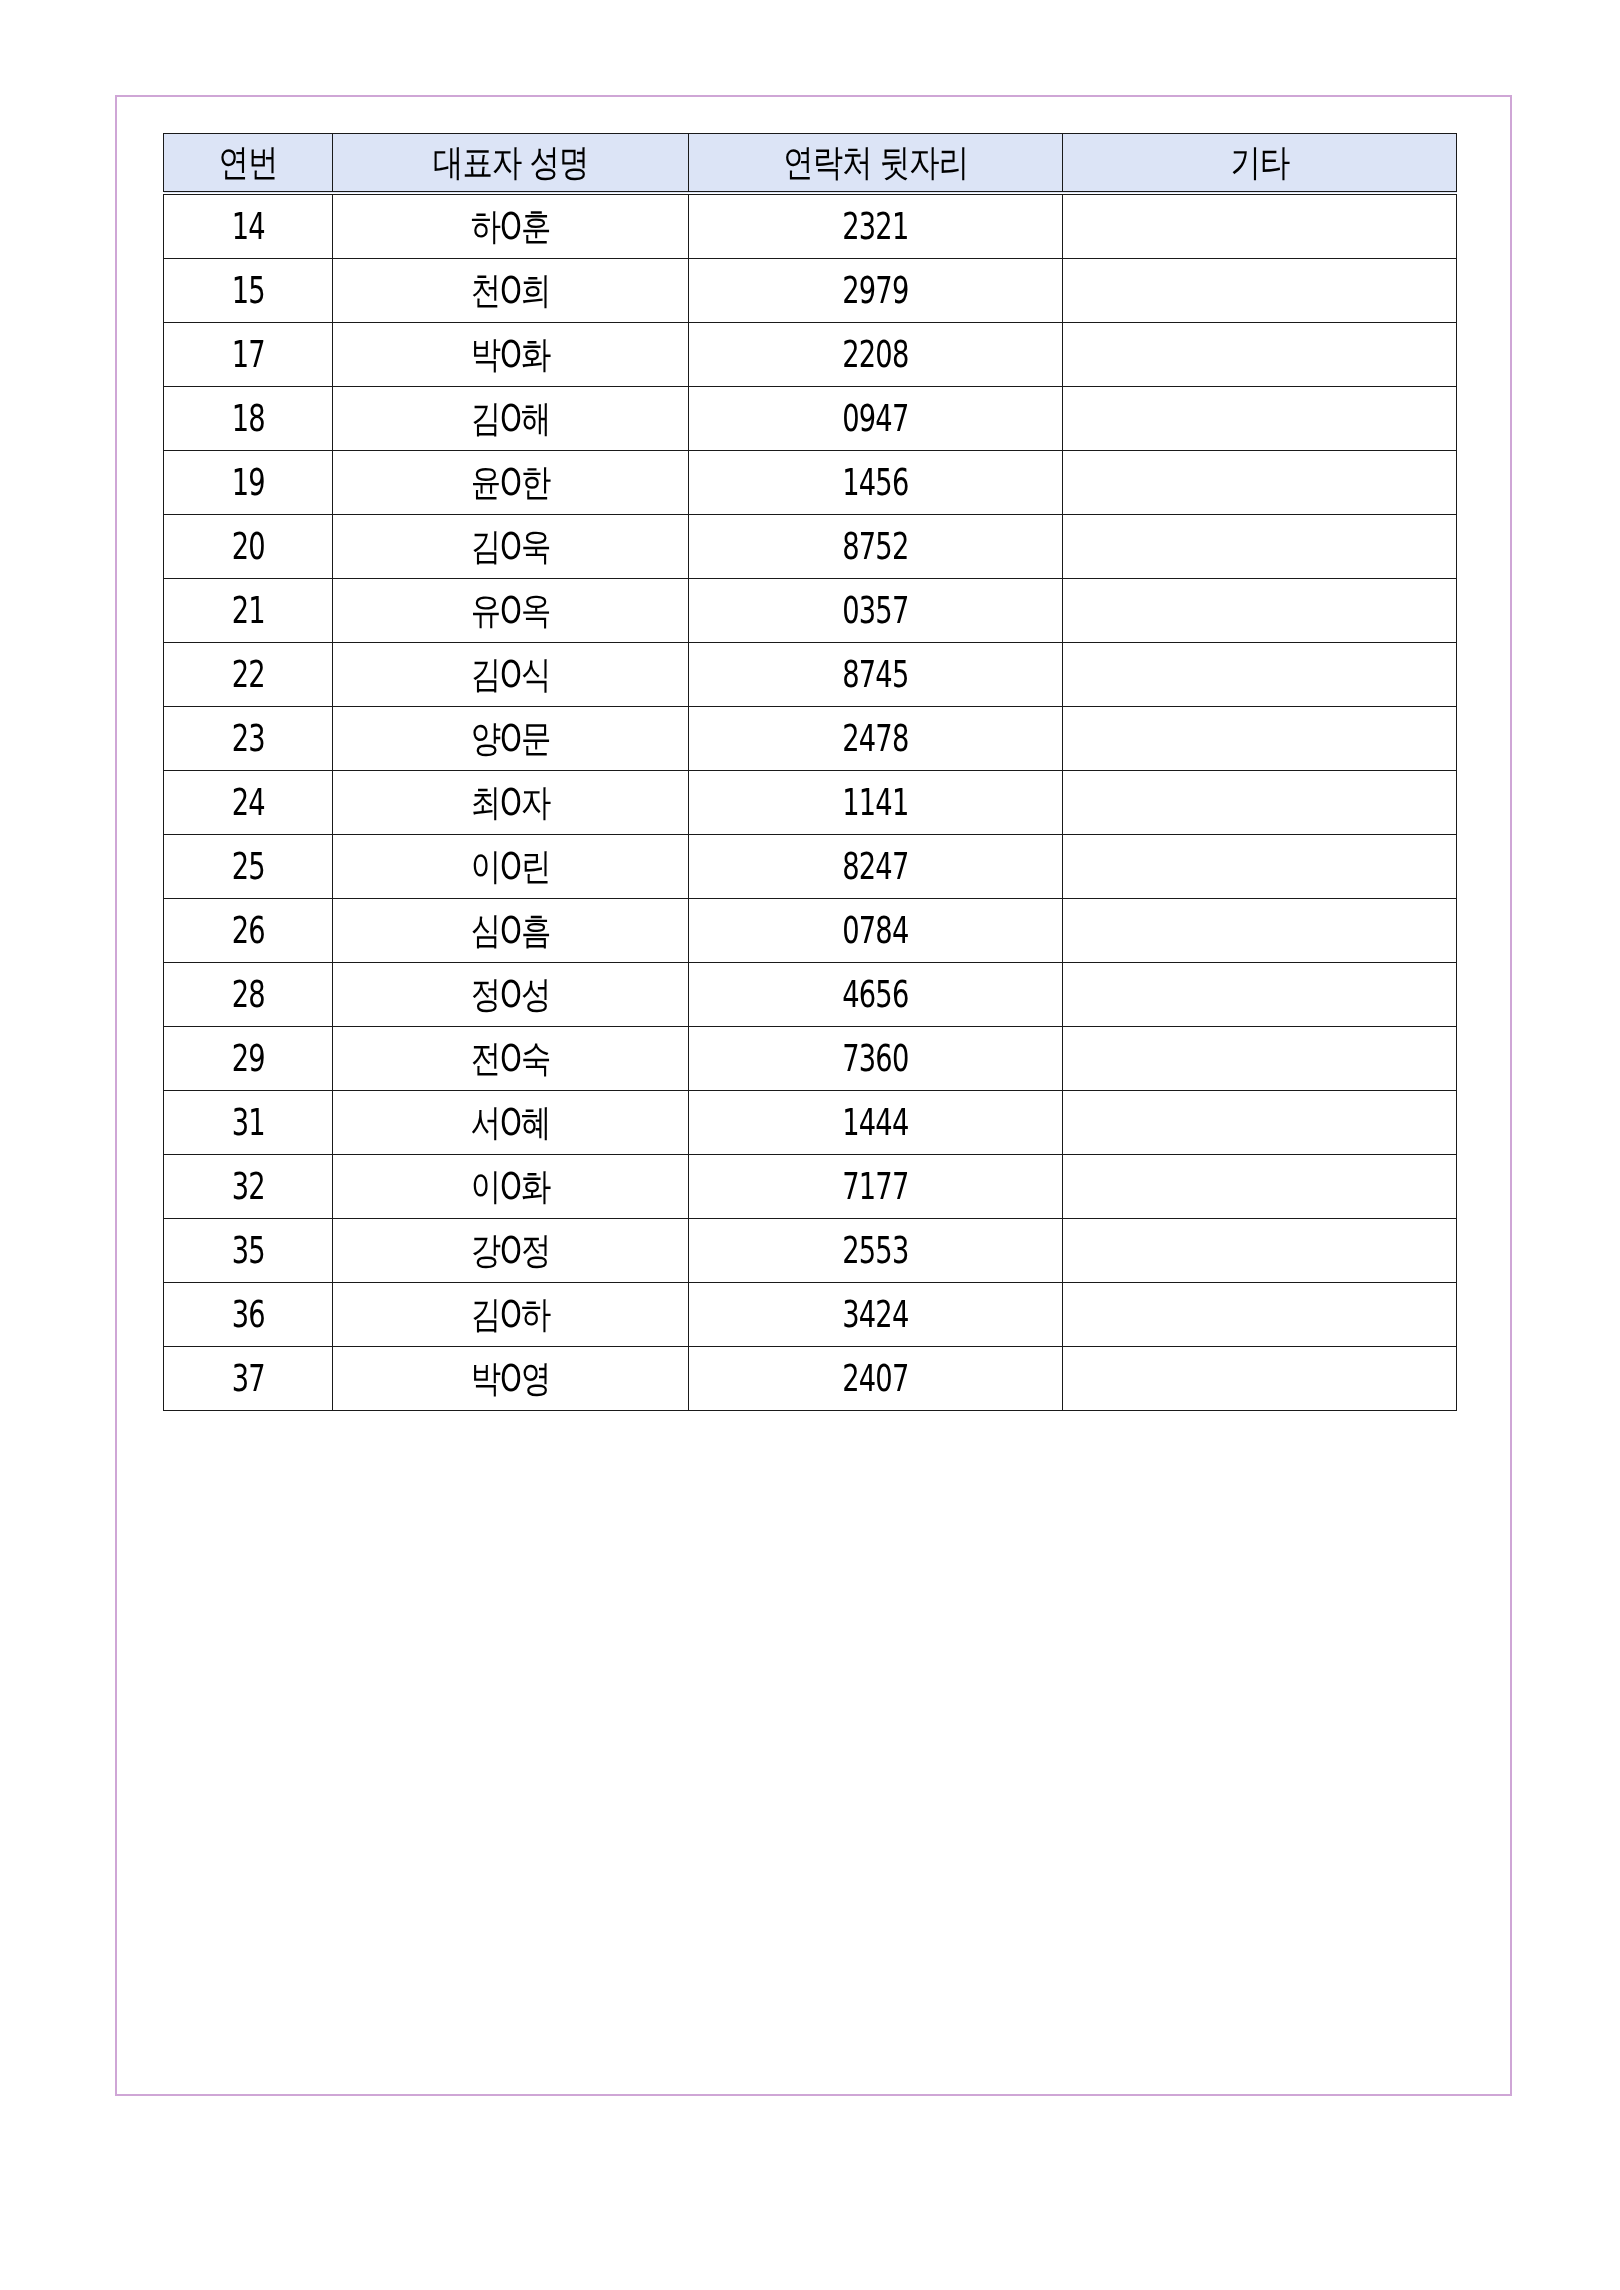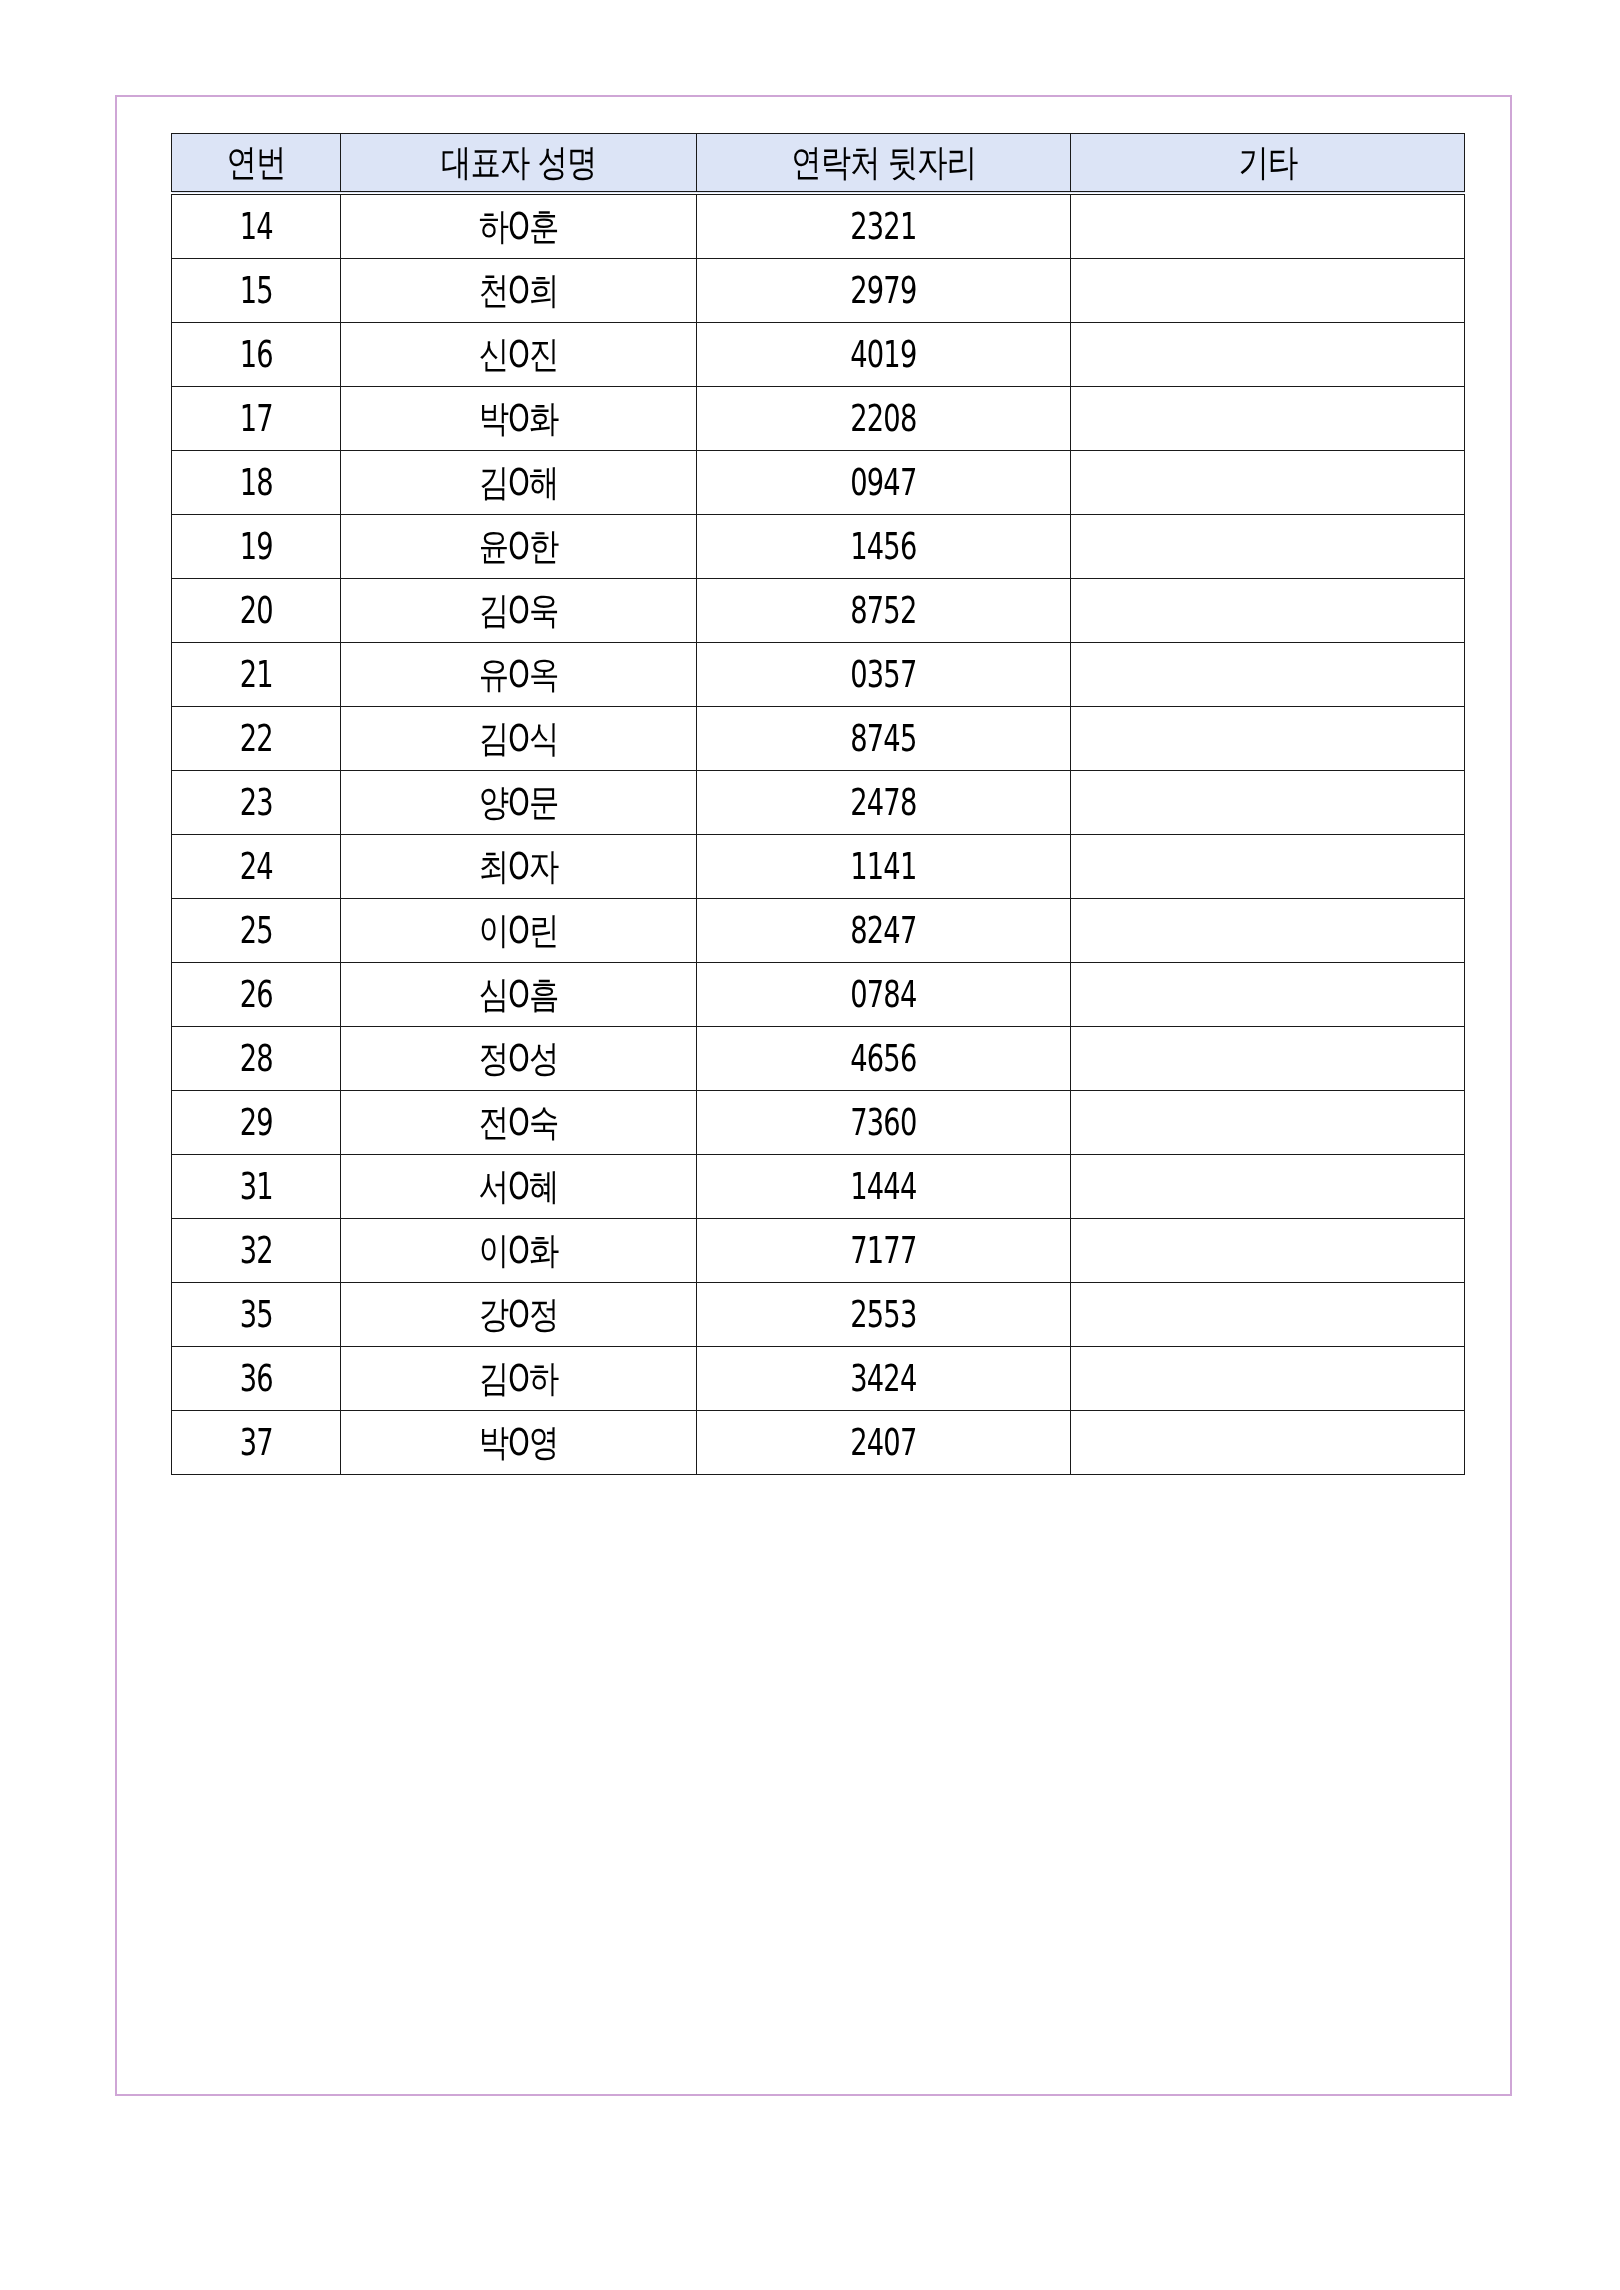--- a/index.html
+++ b/index.html
@@ -1,21 +1,21 @@
 <!DOCTYPE html>
 <html><head>
 <meta charset="utf-8">
 <style>
   html, body { margin:0; padding:0; background:#ffffff; }
   body { width:1620px; height:2291px; position:relative; overflow:hidden;
          font-family:"DejaVu Sans","Liberation Sans",sans-serif; color:#000; }
   .frame { position:absolute; left:115px; top:95px; width:1397px; height:2001px;
            border:2.9px solid #cfa6d6; box-sizing:border-box; }
   table.roster { position:absolute; left:163px; top:133px; width:1293px;
-           border-collapse:collapse; table-layout:fixed;margin-left:8px; }
+           border-collapse:collapse; table-layout:fixed; }
   table.roster col.c1 { width:169px; }
   table.roster col.c2 { width:356px; }
   table.roster col.c3 { width:374px; }
   table.roster col.c4 { width:394px; }
   th, td { border:1.5px solid #1a1a1a; text-align:center; vertical-align:middle;
            font-weight:normal; padding:0; font-size:37px; letter-spacing:-1px;
            font-family:"DejaVu Sans Condensed","DejaVu Sans","Liberation Sans",sans-serif; }
   thead th { background:#dce4f6; height:57px; font-size:37px; border-bottom:4.9px double #1a1a1a; }
   tbody td { height:63px; }
   .cond { display:inline-block; transform:scaleX(0.82); }
@@ -44,26 +44,20 @@
       <tr>
         <td><span class="cond">14</span></td>
         <td><span class="cond">하O훈</span></td>
         <td><span class="cond">2321</span></td>
         <td><span class="cond"></span></td>
       </tr>
       <tr>
         <td><span class="cond">15</span></td>
         <td><span class="cond">천O희</span></td>
         <td><span class="cond">2979</span></td>
-        <td><span class="cond"></span></td>
-      </tr>
-      <tr>
-        <td><span class="cond">16</span></td>
-        <td><span class="cond">신O진</span></td>
-        <td><span class="cond">4019</span></td>
         <td><span class="cond"></span></td>
       </tr>
       <tr>
         <td><span class="cond">17</span></td>
         <td><span class="cond">박O화</span></td>
         <td><span class="cond">2208</span></td>
         <td><span class="cond"></span></td>
       </tr>
       <tr>
         <td><span class="cond">18</span></td>

